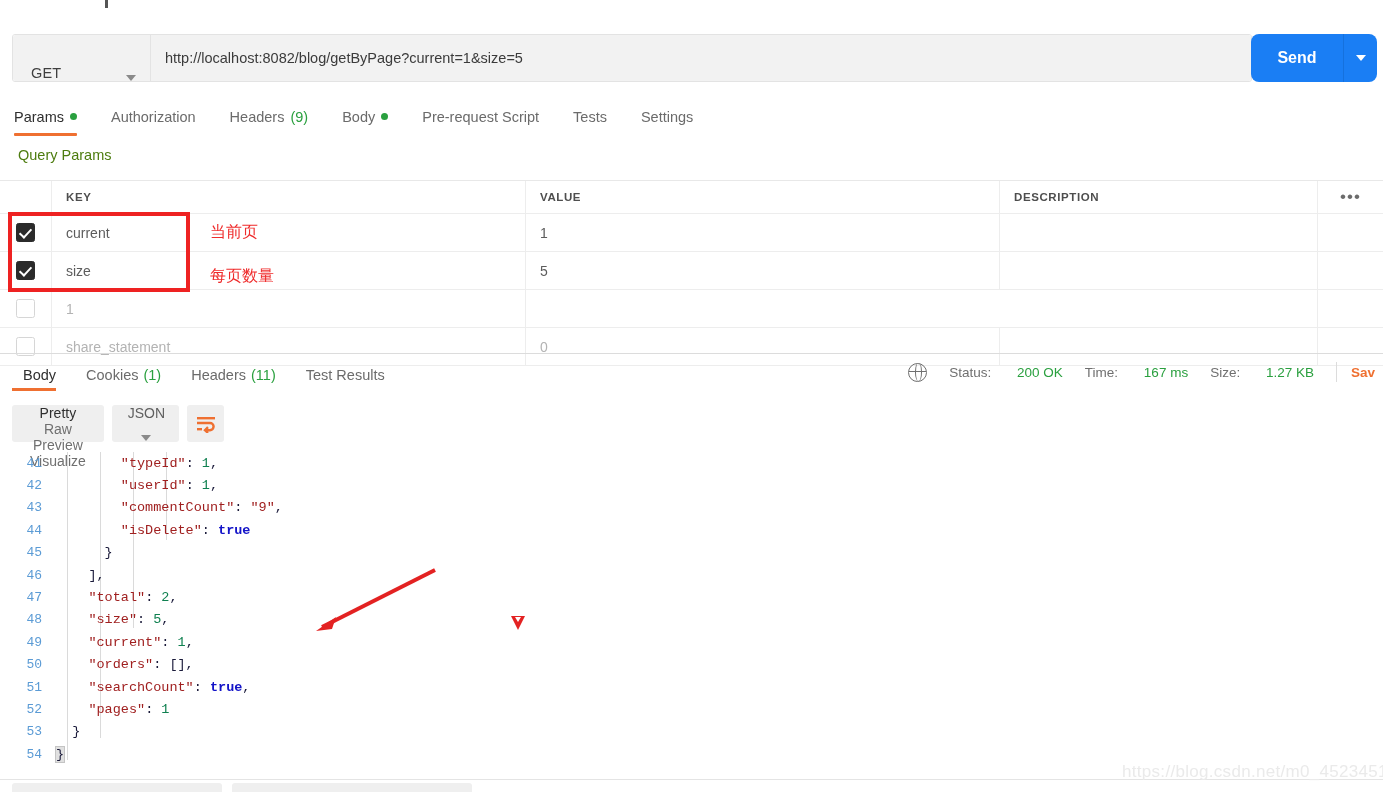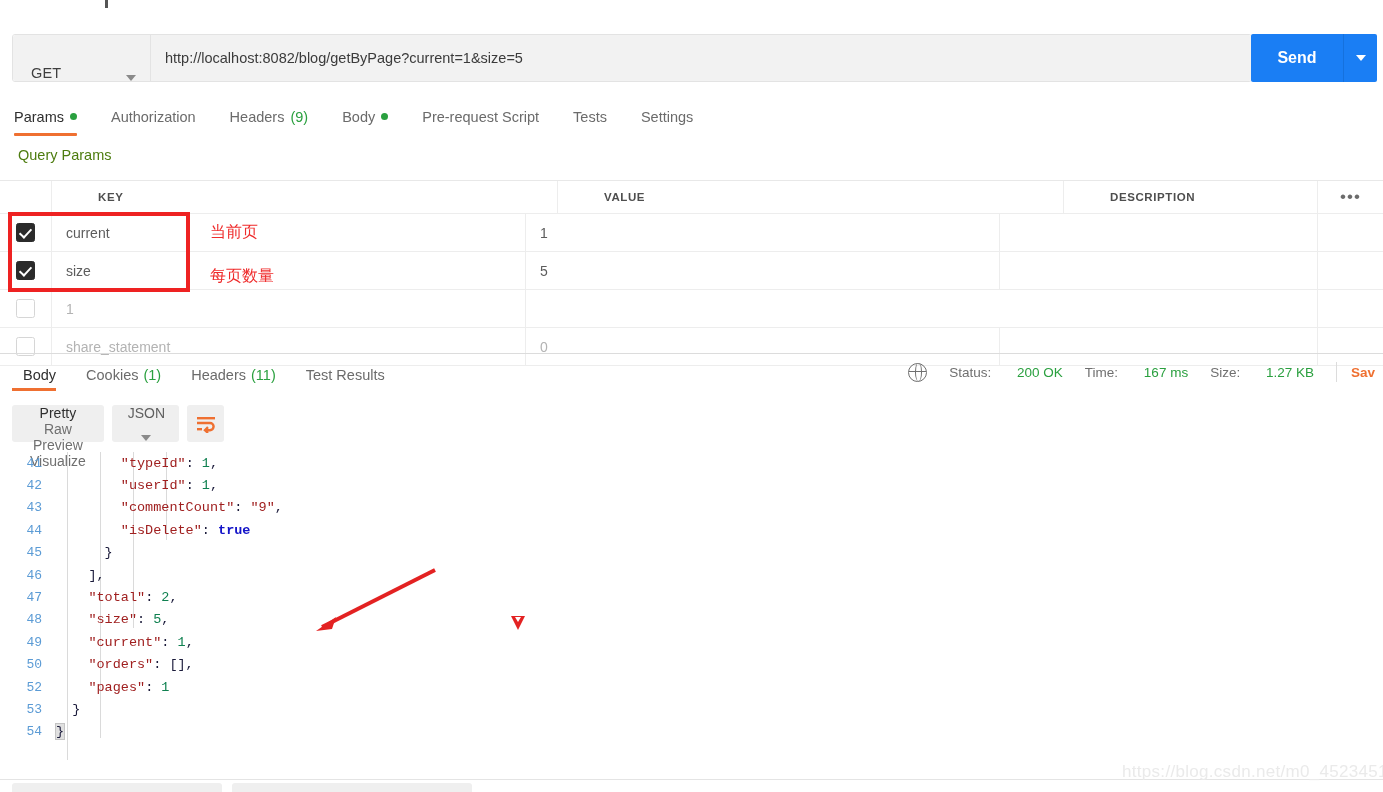--- a/index.html
+++ b/index.html
@@ -33,21 +33,21 @@
   .method-label { font-size:14.5px; color:#3f3f3f; font-weight:400; letter-spacing:.2px;}
   .caret-down {
     width:0;height:0;border-left:5px solid transparent;border-right:5px solid transparent;
     border-top:6px solid #8a8a8a;
   }
   .url-input-wrap { flex:1; background:#f2f2f2; display:flex; align-items:center; padding-left:14px;}
   .url-text { font-size:14.5px; color:#3b3b3b; }
 
   .send-wrap {
     position:absolute; left:1251px; top:34px; height:48px; width:126px;
-    display:flex; border-radius:2px; overflow:hidden;
+    display:flex; border-radius:8px; overflow:hidden;
   }
   .send-btn {
     flex:1; background:#1a7ef4; color:#fff; display:flex; align-items:center;
     justify-content:center; font-size:16px; font-weight:bold; cursor:pointer;
   }
   .send-split {
     width:34px; background:#1a7ef4; display:flex; align-items:center;
     justify-content:center; border-left:1px solid #1571dd; cursor:pointer;
   }
   .send-split .caret-down { border-top-color:#fff; }
@@ -72,21 +72,21 @@
 
   
   .qp-title {
     position:absolute; left:18px; top:147px; font-size:14.5px; color:#4d7c0f;
   }
   .ptable {
     position:absolute; left:0; top:180px; width:1383px;
     border-top:1px solid #e8e8e8; border-collapse:collapse;
   }
   .prow { display:flex; height:38px; border-bottom:1px solid #ededed; }
-  .prow.header { height:33px;gap:32px; }
+  .prow.header { height:33px; }
   .pc-chk {
     width:52px; border-right:1px solid #ededed; display:flex;
     align-items:center; justify-content:center; flex:0 0 52px;
   }
   .pc-key { flex:0 0 474px; border-right:1px solid #ededed; display:flex; align-items:center; padding-left:14px;}
   .pc-val { flex:0 0 474px; border-right:1px solid #ededed; display:flex; align-items:center; padding-left:14px;}
   .pc-desc { flex:1; display:flex; align-items:center; padding-left:14px; position:relative;}
   .hdr-txt { font-size:11.5px; font-weight:bold; color:#4e4e4e; letter-spacing:.6px; }
   .cell-txt { font-size:14px; color:#5c5c5c; }
   .cell-txt.dim { color:#b3b3b3; }
@@ -438,20 +438,24 @@
       </div>
       <div class="code-row">
         <span class="ln">49</span>
         <span class="code-txt"><span class="p">    </span><span class="k">"current"</span><span class="p">: </span><span class="n">1</span><span class="p">,</span></span>
       </div>
       <div class="code-row">
         <span class="ln">50</span>
         <span class="code-txt"><span class="p">    </span><span class="k">"orders"</span><span class="p">: </span><span class="p">[],</span></span>
       </div>
       <div class="code-row">
+        <span class="ln">51</span>
+        <span class="code-txt"><span class="p">    </span><span class="k">"searchCount"</span><span class="p">: </span><span class="b">true</span><span class="p">,</span></span>
+      </div>
+      <div class="code-row">
         <span class="ln">52</span>
         <span class="code-txt"><span class="p">    </span><span class="k">"pages"</span><span class="p">: </span><span class="n">1</span></span>
       </div>
       <div class="code-row">
         <span class="ln">53</span>
         <span class="code-txt"><span class="p">  }</span></span>
       </div>
       <div class="code-row">
         <span class="ln">54</span>
         <span class="code-txt"><span class="p cursor-cell">}</span></span>

